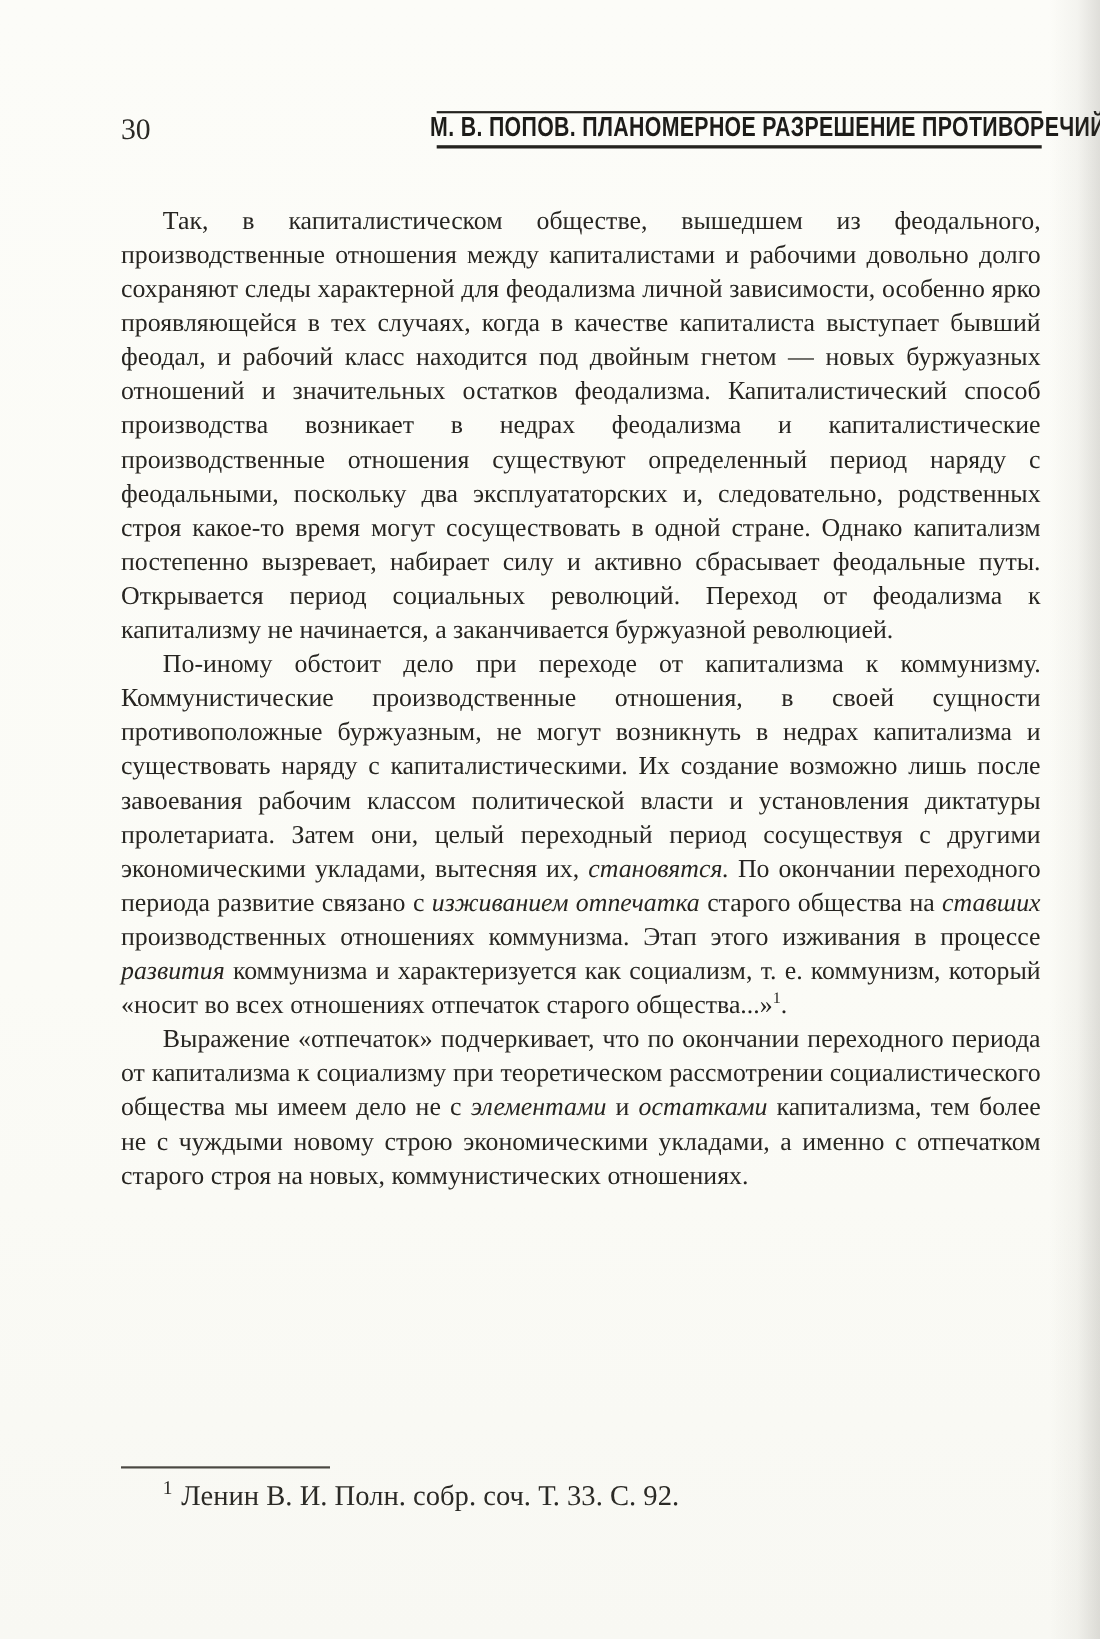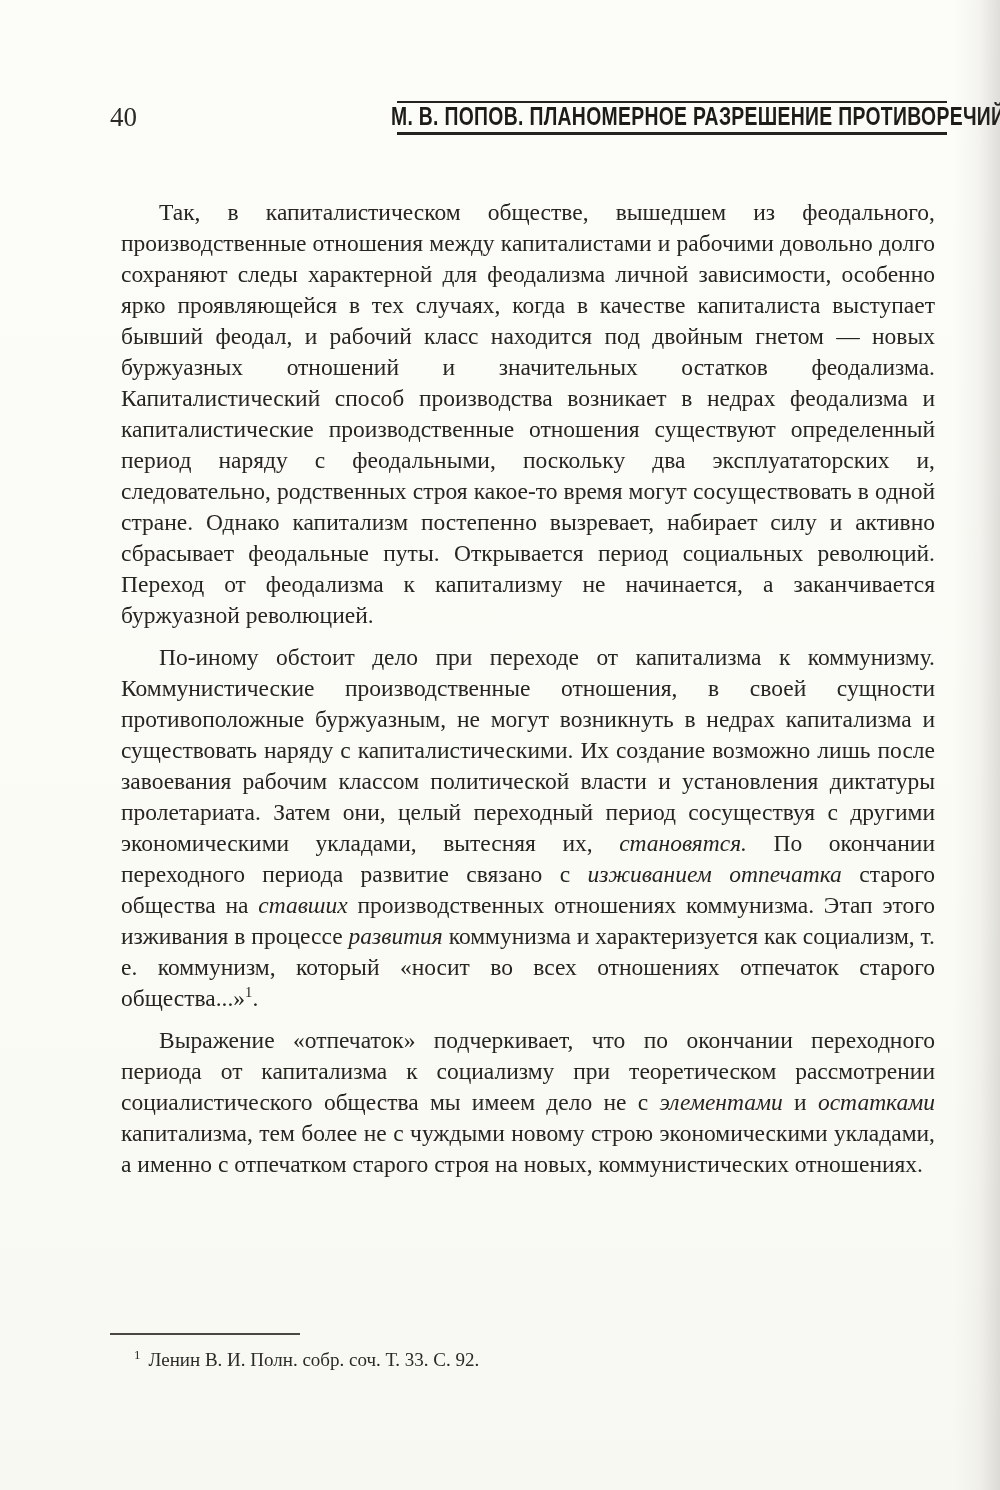--- a/index.html
+++ b/index.html
@@ -62,21 +62,21 @@
     position: absolute;
     left: 110px;
     width: 836px;
     top: 186px;
     font-size: 23.5px;
     line-height: 31px;
     text-align: justify;
     color: #272521;
   }
   .body-text p {
-    margin: 11px;
+    margin: 0;
     text-indent: 38px;
   }
   .emph {
     font-weight: 400;
     font-style: italic;
   }
   .fn-ref {
     font-size: 0.62em;
     vertical-align: super;
     line-height: 0;
@@ -84,42 +84,42 @@
   .footnote-rule {
     position: absolute;
     left: 110px;
     top: 1333px;
     width: 190px;
     height: 2px;
     background: #4a4842;
   }
   .footnote {
     position: absolute;
-    left: 96px;
+    left: 110px;
     width: 836px;
     top: 1346px;
-    font-size: 19px;
+    font-size: 26px;
     line-height: 27px;
     text-indent: 38px;
     color: #2b2a26;
     margin: 0;
   }
   .footnote .fn-marker {
     font-size: 0.68em;
     vertical-align: super;
     line-height: 0;
     margin-right: 8px;
   }
 </style>
 </head>
 <body>
 
 <div class="page">
 
-  <span class="page-number">40</span>
+  <span class="page-number">30</span>
 
   <div class="running-head">
     <span class="header-title">М. В. ПОПОВ. ПЛАНОМЕРНОЕ РАЗРЕШЕНИЕ ПРОТИВОРЕЧИЙ</span>
   </div>
 
   <main class="body-text">
     <p><span>Так, в капиталистическом обществе, вышедшем из феодального, производственные отношения между капиталистами и рабочими довольно долго сохраняют следы характерной для феодализма личной зависимости, особенно ярко проявляющейся в тех случаях, когда в качестве капиталиста выступает бывший феодал, и рабочий класс находится под двойным гнетом — новых буржуазных отношений и значительных остатков феодализма. Капиталистический способ производства возникает в недрах феодализма и капиталистические производственные отношения существуют определенный период наряду с феодальными, поскольку два эксплуататорских и, следовательно, родственных строя какое-то время могут сосуществовать в одной стране. Однако капитализм постепенно вызревает, набирает силу и активно сбрасывает феодальные путы. Открывается период социальных революций. Переход от феодализма к капитализму не начинается, а заканчивается буржуазной революцией.</span></p>
 
     <p><span>По-иному обстоит дело при переходе от капитализма к коммунизму. Коммунистические производственные отношения, в своей сущности противоположные буржуазным, не могут возникнуть в недрах капитализма и существовать наряду с капиталистическими. Их создание возможно лишь после завоевания рабочим классом политической власти и установления диктатуры пролетариата. Затем они, целый переходный период сосуществуя с другими экономическими укладами, вытесняя их, </span><span class="emph">становятся.</span><span> По окончании переходного периода развитие связано с </span><span class="emph">изживанием отпечатка</span><span> старого общества на </span><span class="emph">ставших</span><span> производственных отношениях коммунизма. Этап этого изживания в процессе </span><span class="emph">развития</span><span> коммунизма и характеризуется как социализм, т. е. коммунизм, который «носит во всех отношениях отпечаток старого общества...»</span><span class="fn-ref">1</span><span>.</span></p>
 

